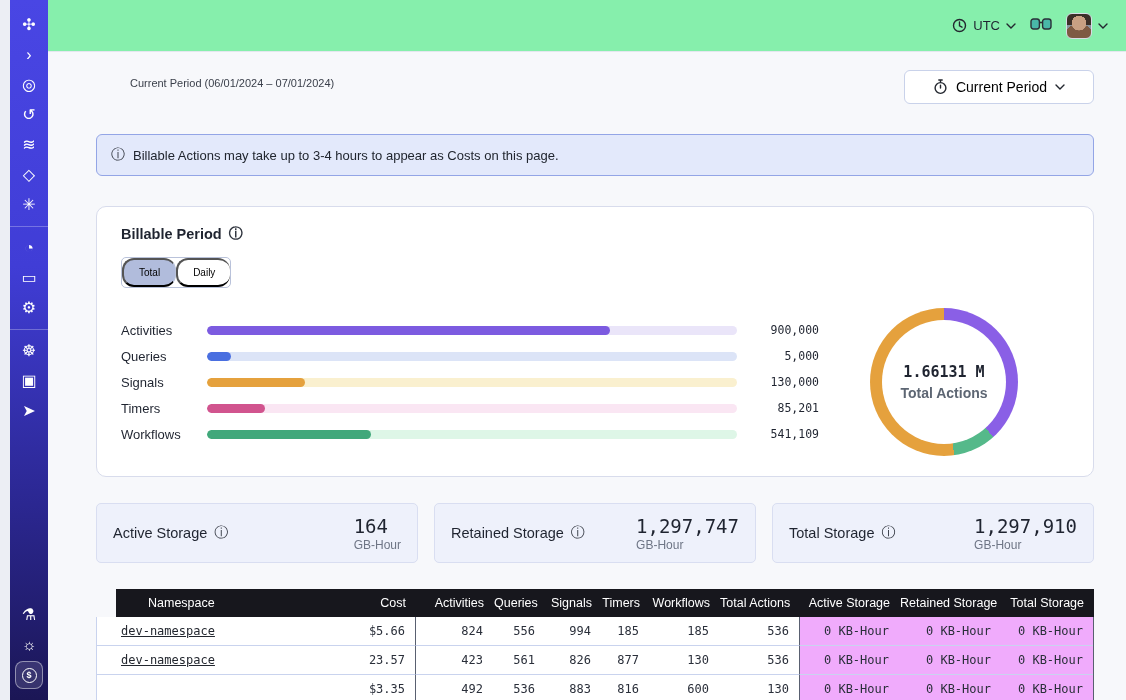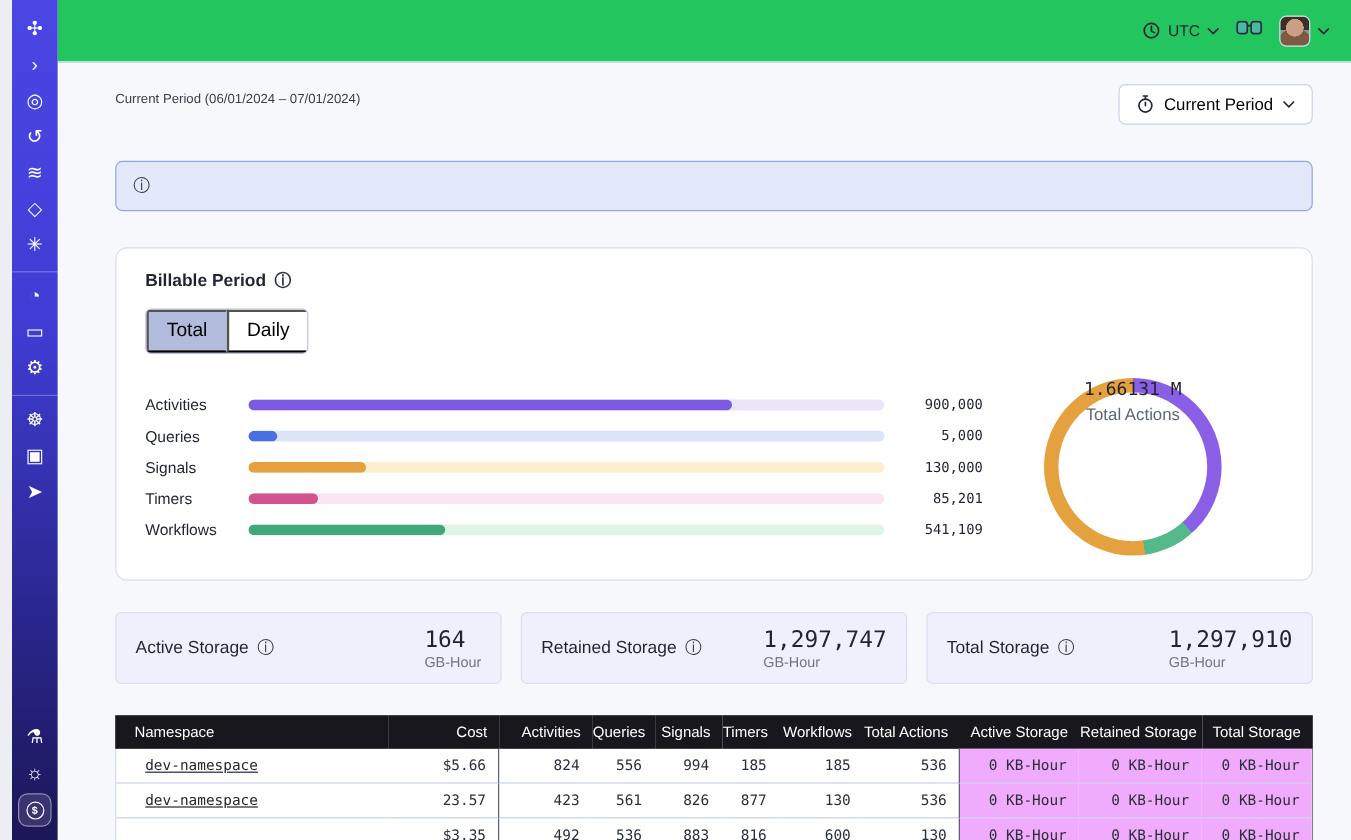--- a/index.html
+++ b/index.html
@@ -12,86 +12,86 @@
     display:flex; flex-direction:column; align-items:center; padding:10px 0 10px; z-index:5; }
   .sb-icon { width:28px; height:28px; display:flex; align-items:center; justify-content:center;
     color:#ffffff; font-size:16px; line-height:1; margin:1px 0; cursor:pointer; flex:0 0 auto; }
   .sb-divider { width:38px; height:1px; background:rgba(255,255,255,.28); margin:6px 0; flex:0 0 auto; }
   .sb-spacer { flex:1 1 auto; }
   .sb-icon.coin-wrap { border:1px solid rgba(255,255,255,.45); background:rgba(255,255,255,.12); border-radius:8px; }
   .coin-glyph { display:flex; align-items:center; justify-content:center; width:15px; height:15px;
     border:1.4px solid #fff; border-radius:50%; font-size:9px; font-weight:bold; }
 
   
-  .topbar { position:absolute; left:48px; right:0; top:0; height:52px; background:#22c55e;
+  .topbar { position:absolute; left:48px; right:0; top:0; height:52px; background:#86efac;
     border-bottom:1px solid #e4e7ef; display:flex; align-items:center; justify-content:flex-end;
     gap:14px; padding-right:18px; z-index:4; }
   .tz { display:flex; align-items:center; gap:6px; font-size:13px; font-weight:500; cursor:pointer; }
   .chev { width:10px; height:6px; display:inline-block; }
   .avatar { width:26px; height:26px; border-radius:6px; border:1px solid #d8dce6;
     background:
       radial-gradient(circle at 50% 38%, #c9a083 0 38%, transparent 39%),
       radial-gradient(circle at 50% 105%, #7e5a43 0 55%, transparent 56%),
       linear-gradient(180deg,#3c2f28 0 45%, #8a949e 45%); cursor:pointer; }
   .acct { display:flex; align-items:center; gap:6px; cursor:pointer; }
 
   
   .content { position:absolute; left:48px; right:0; top:40px; bottom:0;
     background:#f7f8fb; padding:30px 32px 0 48px; overflow:hidden; }
 
   .header-row { display:flex; justify-content:space-between; align-items:flex-start; }
   .page-title { font-size:26px; font-weight:700; letter-spacing:.2px; }
-  .page-subtitle { font-size:11px; color:#3a3f4a; margin-top:7px; }
+  .page-subtitle { font-size:11px; color:#3a3f4a; margin-top:7px;margin-left:34px; }
   .period-btn { display:flex; align-items:center; gap:8px; background:#fff; border:1px solid #c9d2ea;
-    border-radius:6px; padding:8px 14px; font-size:14px; font-weight:500; cursor:pointer; }
+    border-radius:6px; padding:8px 28px; font-size:14px; font-weight:500; cursor:pointer; }
 
   .banner { margin-top:30px; background:#e3e9fb; border:1px solid #93a5e6; border-radius:6px;
     height:42px; display:flex; align-items:center; gap:8px; padding:0 14px; font-size:13px; color:#21262f; }
   .info-glyph { font-size:14px; color:#30353f; }
 
   
   .card { margin-top:30px; background:#fff; border:1px solid #d8dcec; border-radius:10px; padding:18px 24px 20px; }
   .card-title { font-size:14.5px; font-weight:600; display:flex; align-items:center; gap:7px; }
   .tabs { display:inline-flex; margin-top:14px; border:1px solid #b9c2da; border-radius:5px; overflow:hidden; }
-  .tab { padding:7px 15px; font-size:16px; background:#fff; cursor:pointer; border-right:1px solid #b9c2da; }
+  .tab { padding:7px 15px; font-size:10px; background:#fff; cursor:pointer; border-right:1px solid #b9c2da;border-radius:12px; }
   .tab:last-child { border-right:none; }
   .tab.active { background:#b1bcdc; font-weight:500; }
 
   .chart-area { display:flex; margin-top:20px; align-items:center; }
   .bars { flex:1 1 auto; }
   .bar-row { display:flex; align-items:center; height:26px; }
   .bar-label { width:86px; font-size:13px; flex:0 0 auto; }
   .bar-track { flex:1 1 auto; height:9px; border-radius:5px; position:relative; overflow:hidden; }
   .bar-fill { position:absolute; left:0; top:0; bottom:0; border-radius:5px; }
   .bar-value { width:82px; flex:0 0 auto; text-align:right; font-family:"DejaVu Sans Mono", monospace; font-size:11.5px; }
 
   .donut-wrap { flex:0 0 250px; display:flex; align-items:center; justify-content:center; }
   .donut { width:148px; height:148px; border-radius:50%; position:relative; }
   .donut::after { content:""; position:absolute; inset:12px; border-radius:50%; background:#fff; }
   .donut-center { position:absolute; inset:0; display:flex; flex-direction:column; align-items:center;
-    z-index:1; gap:4px; }
+    justify-content:center; z-index:1; gap:4px;font-weight:bold; }
   .donut-number { font-family:"DejaVu Sans Mono", monospace; font-size:15px; color:#1f2430; }
   .donut-sub { font-size:14px; color:#5d6673; }
 
   
   .storage-row { display:flex; gap:16px; margin-top:26px; }
   .storage-card { flex:1 1 0; background:#eef1fb; border:1px solid #d9def1; border-radius:5px;
     display:flex; align-items:center; justify-content:space-between; padding:10px 16px; min-height:60px; }
   .storage-label { font-size:14.5px; display:flex; align-items:center; gap:7px; }
   .storage-val { text-align:left; }
   .storage-num { font-family:"DejaVu Sans Mono", monospace; font-size:19px; }
   .storage-unit { font-size:12px; color:#6e7585; margin-top:1px; }
 
   
   .table { margin-top:26px; }
   .tgrid { display:grid; grid-template-columns: 1fr 92px 78px 52px 56px 48px 70px 80px 100px 102px 92px;
     align-items:stretch; }
   .th { background:#17171d; color:#fff; font-size:12.5px; font-weight:500; padding:7px 10px 7px 0;
     text-align:right; white-space:nowrap; }
-  .th.first { text-align:left; padding-left:16px; }
+  .th.first { text-align:left; padding-left:32px;margin-left:20px; }
   .trow { background:#fff; }
   .td { font-family:"DejaVu Sans Mono", monospace; font-size:12px; color:#2a2f3a; text-align:right;
     padding:7px 10px 7px 0; border-bottom:1px solid #c9d3ee; white-space:nowrap; }
   .td.first { text-align:left; padding-left:24px; }
   .td.first a { color:#23272f;text-decoration:underline; }
   .td.div-strong { border-left:1.5px solid #596070; }
   .td.storage { background:#f0abfc; }
   .table-outer { border-left:1px solid #c9d3ee; border-right:1px solid #596070; }
 </style>
 </head>
@@ -160,20 +160,21 @@
       </svg>
       <span>Current Period</span>
       <svg class="chev" viewBox="0 0 10 6">
         <path d="M1 1l4 4 4-4" fill="none" stroke="#23272f" stroke-width="1.4" stroke-linecap="round"></path>
       </svg>
     </button>
   </div>
 
   <div class="banner">
     <span class="info-glyph">ⓘ</span>
+    <span>Billable Actions may take up to 3-4 hours to appear as Costs on this page.</span>
   </div>
 
   <section class="card">
     <div class="card-title">
       <span>Billable Period</span>
       <span class="info-glyph" style="cursor:pointer;">ⓘ</span>
     </div>
     <div class="tabs" id="tabs">
         <button class="tab active">Total</button>
         <button class="tab">Daily</button>

